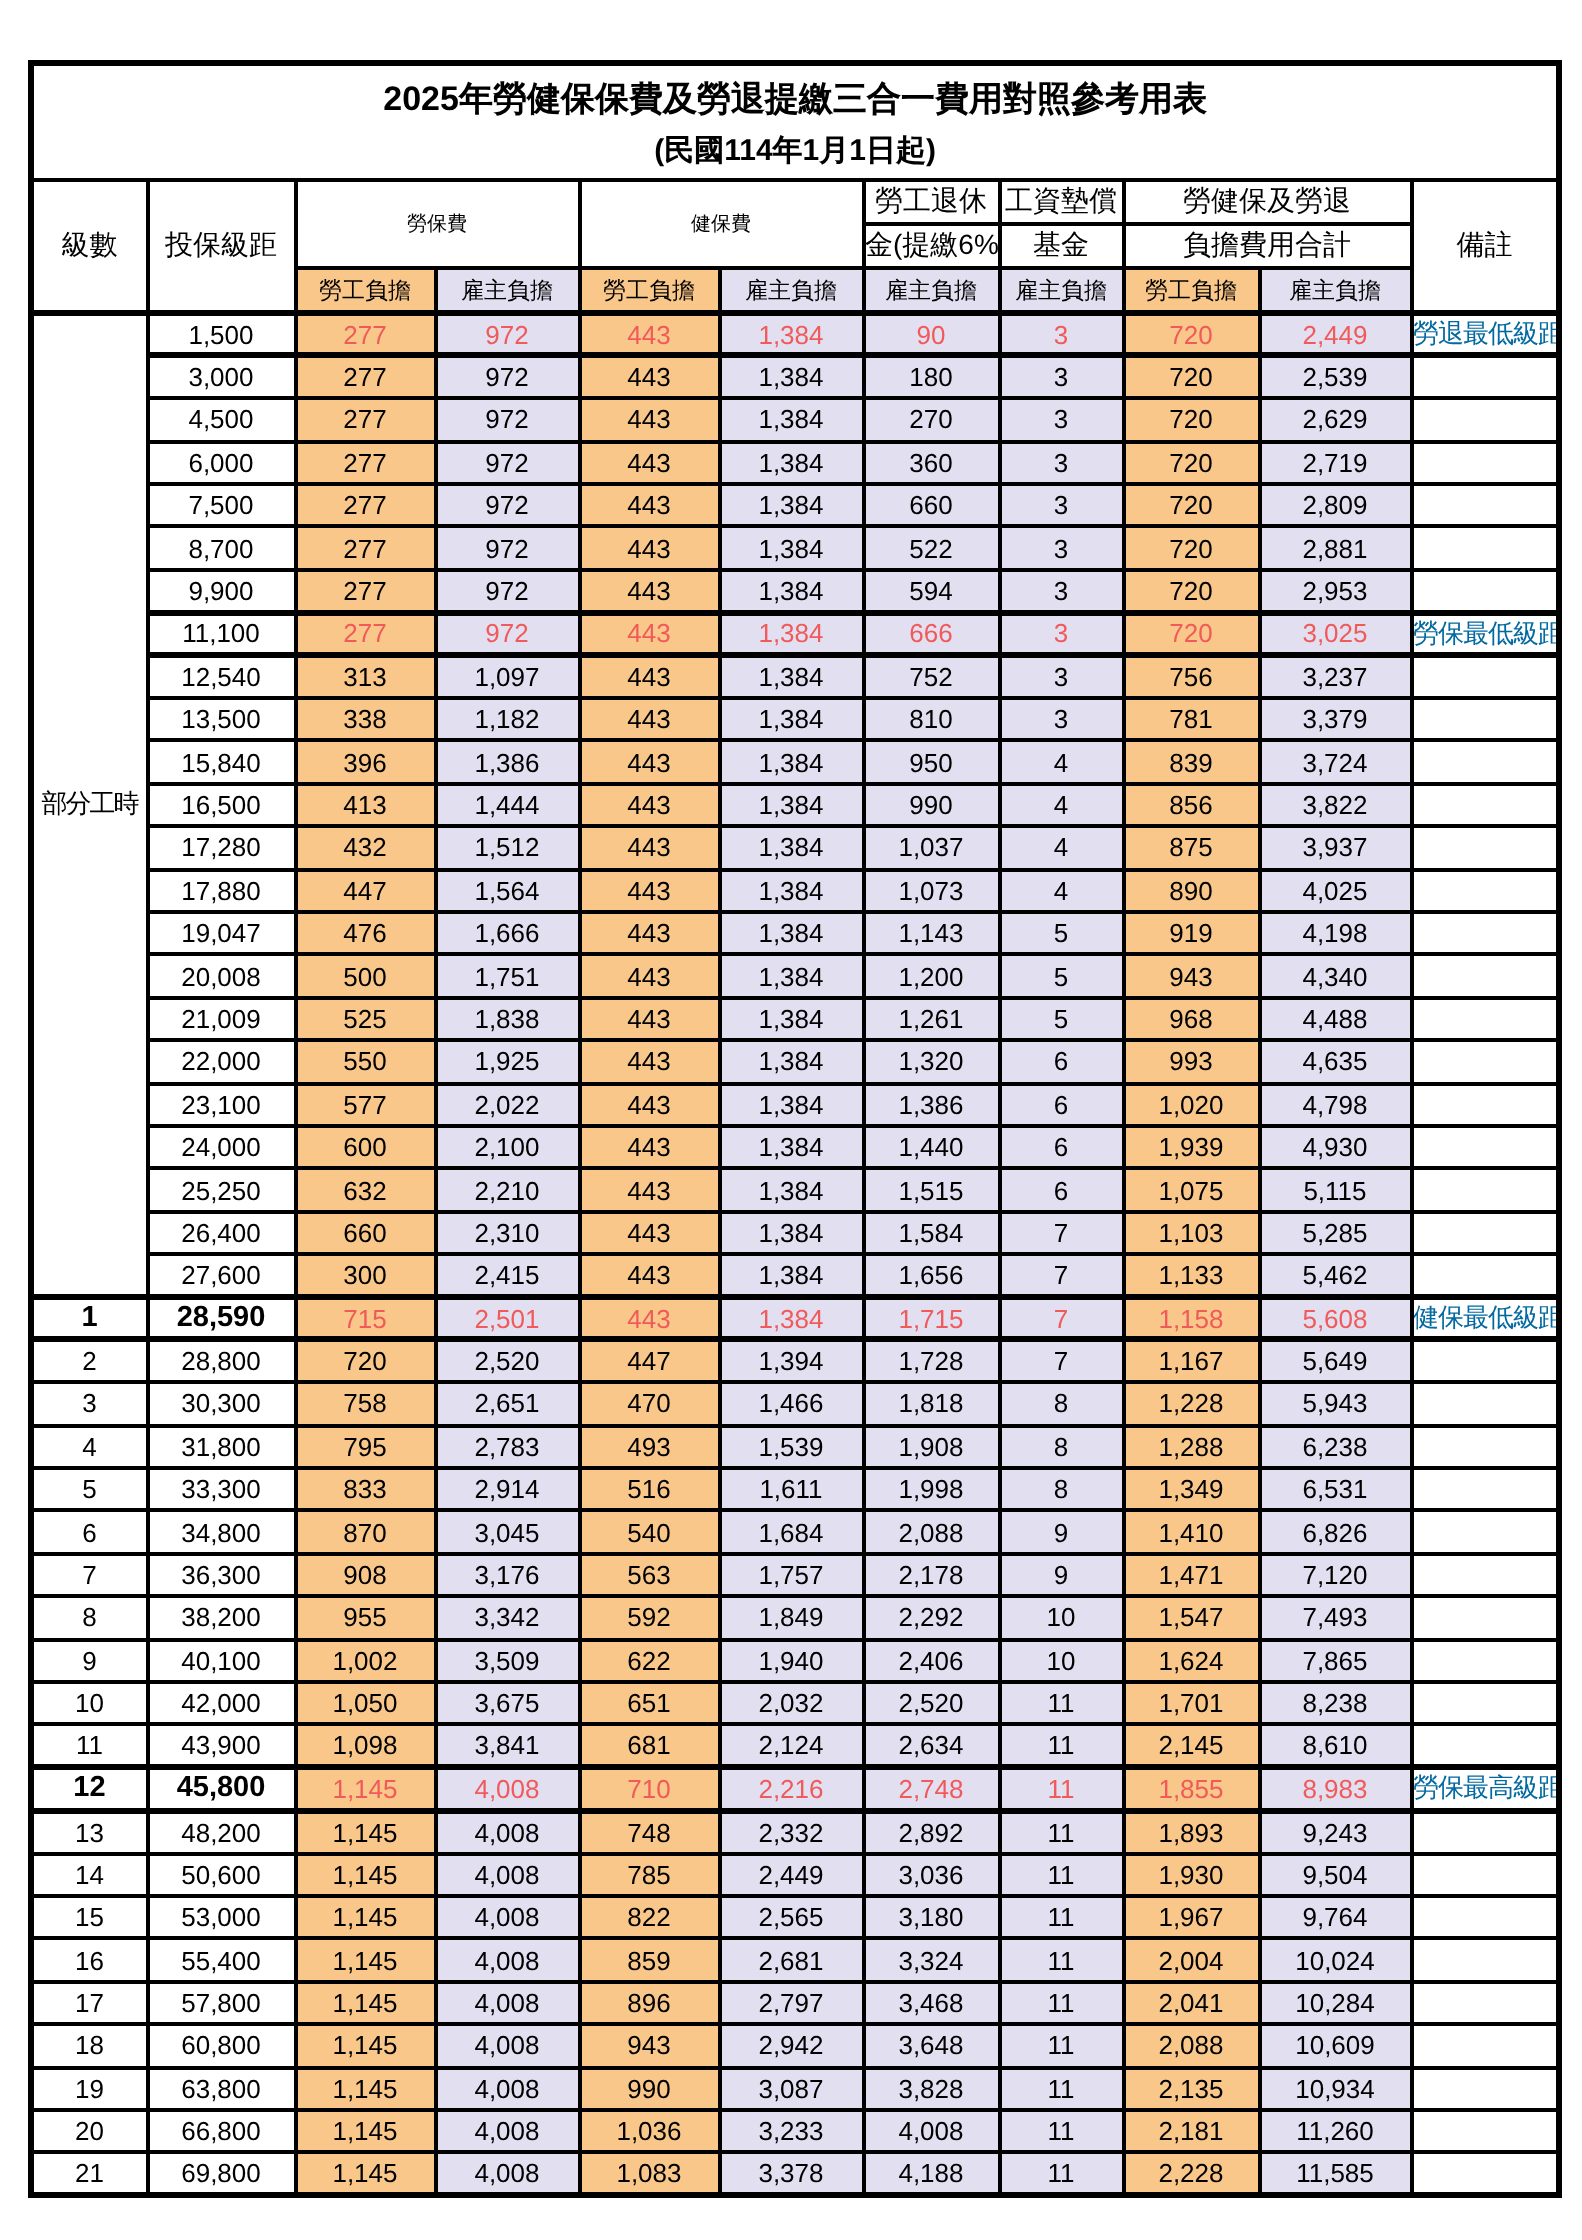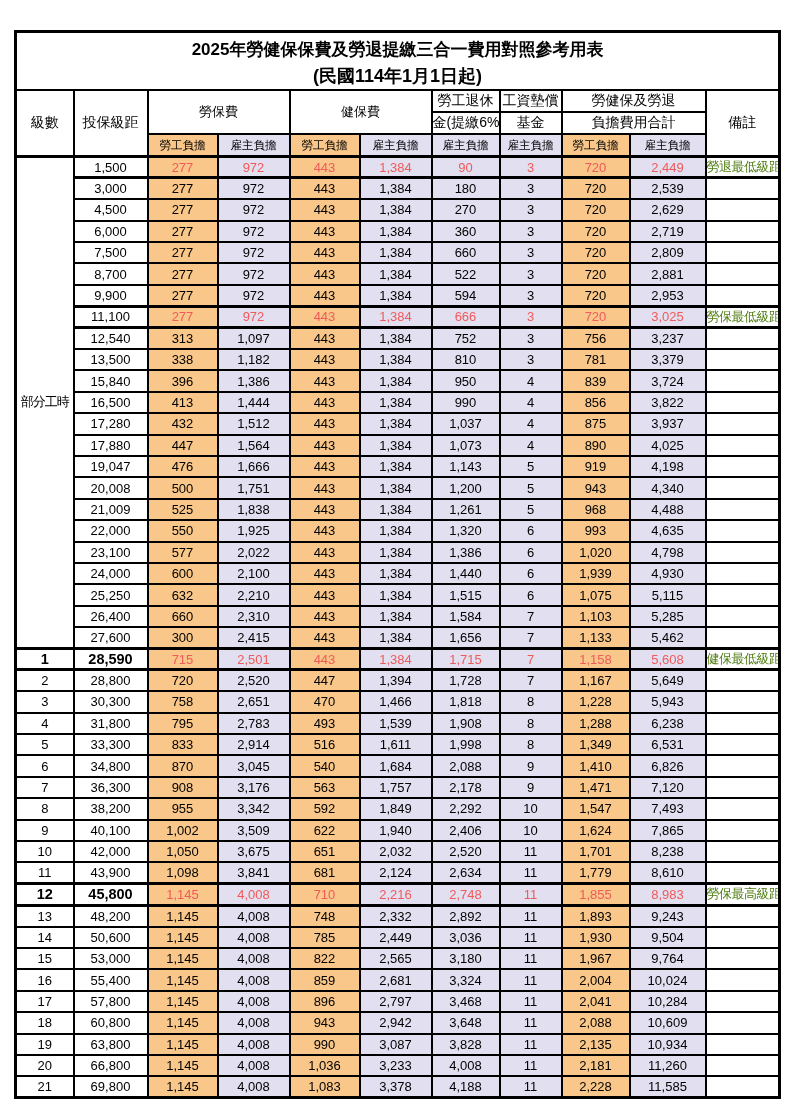--- a/index.html
+++ b/index.html
@@ -25,39 +25,39 @@
     vertical-align: middle;
     padding: 0;
     overflow: hidden;
     white-space: nowrap;
     font-weight: normal;
   }
 
   
   tr.title-row td { height: 56px; }
   .t1 { font-size: 17px; font-weight: bold; line-height: 30px; }
-  .t2 { font-size: 18px; font-weight: bold; line-height: 22px; }
+  .t2 { font-size: 15px; font-weight: bold; line-height: 22px; }
 
   
   tr.h1 > *, tr.h2 > * { height: 20px; font-size: 14px; }
   tr.h3 > * { height: 20px; font-size: 11.5px; }
-  th.grp { font-size: 13px; }
+  th.grp { font-size: 10px; }
 
   
   tr.data { height: 21.4px; }
   tr.data td { font-size: 13px; }
   td.col-bracket { font-size: 13.5px; margin-left: 36px; }
   td.col-level { font-size: 13px; }
   td.group-cell { font-size: 12px; letter-spacing: -1px; }
 
   .c-o { background: #F9C789; }
   .c-l { background: #E2DFF0; }
 
   td.note-cell {
-    color: #4d7c0f;
+    color: #0369a1;
     font-size: 10px;
     font-weight: bold;
     letter-spacing: -0.5px;
   }
 
   
   tr.hl td { border-top-width: 3px; border-bottom-width: 3px; }
   tr.hl td.val { color: #F05A5A; }
   tr.bb td.col-bracket, tr.bb td.col-level { font-weight: bold; font-size: 14.5px; }
 </style>
@@ -522,21 +522,21 @@
         </tr>
         <tr class="data">
           <td class="col-level">11</td>
           <td class="col-bracket">43,900</td>
           <td class="val c-o">1,098</td>
           <td class="val c-l">3,841</td>
           <td class="val c-o">681</td>
           <td class="val c-l">2,124</td>
           <td class="val c-l">2,634</td>
           <td class="val c-l">11</td>
-          <td class="val c-o">1,779</td>
+          <td class="val c-o">2,145</td>
           <td class="val c-l">8,610</td>
           <td class="note-cell"></td>
         </tr>
         <tr class="data hl bb">
           <td class="col-level">12</td>
           <td class="col-bracket">45,800</td>
           <td class="val c-o">1,145</td>
           <td class="val c-l">4,008</td>
           <td class="val c-o">710</td>
           <td class="val c-l">2,216</td>

